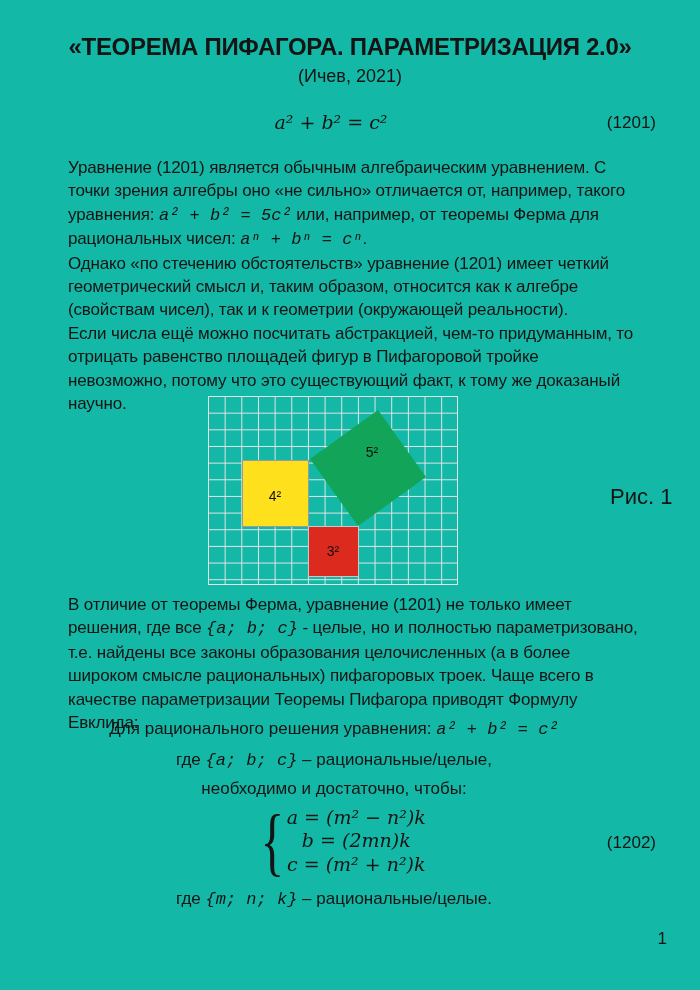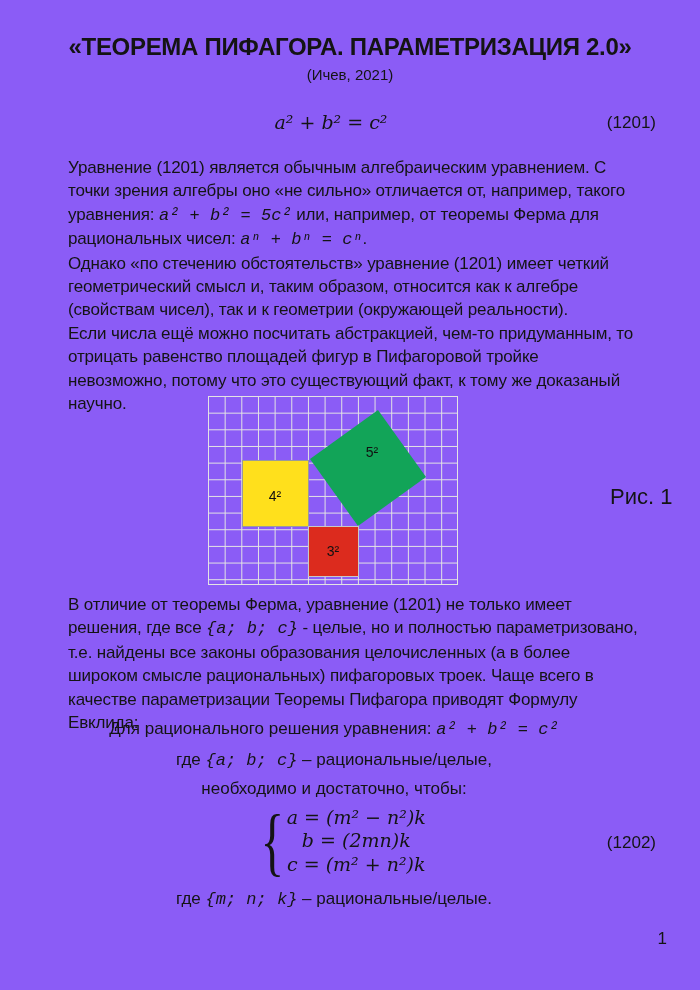--- a/index.html
+++ b/index.html
@@ -1,24 +1,24 @@
 <!DOCTYPE html>
 <html><head>
 <meta charset="utf-8">
 <style>
   html,body{margin:0;padding:0;background:#ffffff;}
   .page{
-    position:relative;width:700px;height:990px;background:#8b5cf6;
+    position:relative;width:700px;height:990px;background:#14b8a6;
     font-family:"Liberation Sans",sans-serif;color:#141414;overflow:hidden;
   }
   .title{
     position:absolute;top:33px;left:0;width:100%;margin:0;
     text-align:center;font-size:24px;font-weight:700;letter-spacing:-0.3px;
   }
-  .subtitle{position:absolute;top:66px;left:0;width:100%;text-align:center;font-size:15px;}
+  .subtitle{position:absolute;top:66px;left:0;width:100%;text-align:center;font-size:18px;}
   .math{font-family:"DejaVu Serif",serif;font-style:italic;}
   .eqrow{position:absolute;top:111px;left:68px;width:526px;text-align:center;font-size:19px;}
   .eqnum{position:absolute;right:44px;font-size:17px;font-style:normal;}
   .num1201{top:113px;}
   .num1202{top:833px;}
   .body{
     position:absolute;left:68px;width:574px;margin:0;
     font-size:17px;line-height:23.4px;letter-spacing:-0.15px;
   }
   .body .math,.cline .math{font-size:17px;letter-spacing:0;font-family:Liberation Mono, monospace;}

